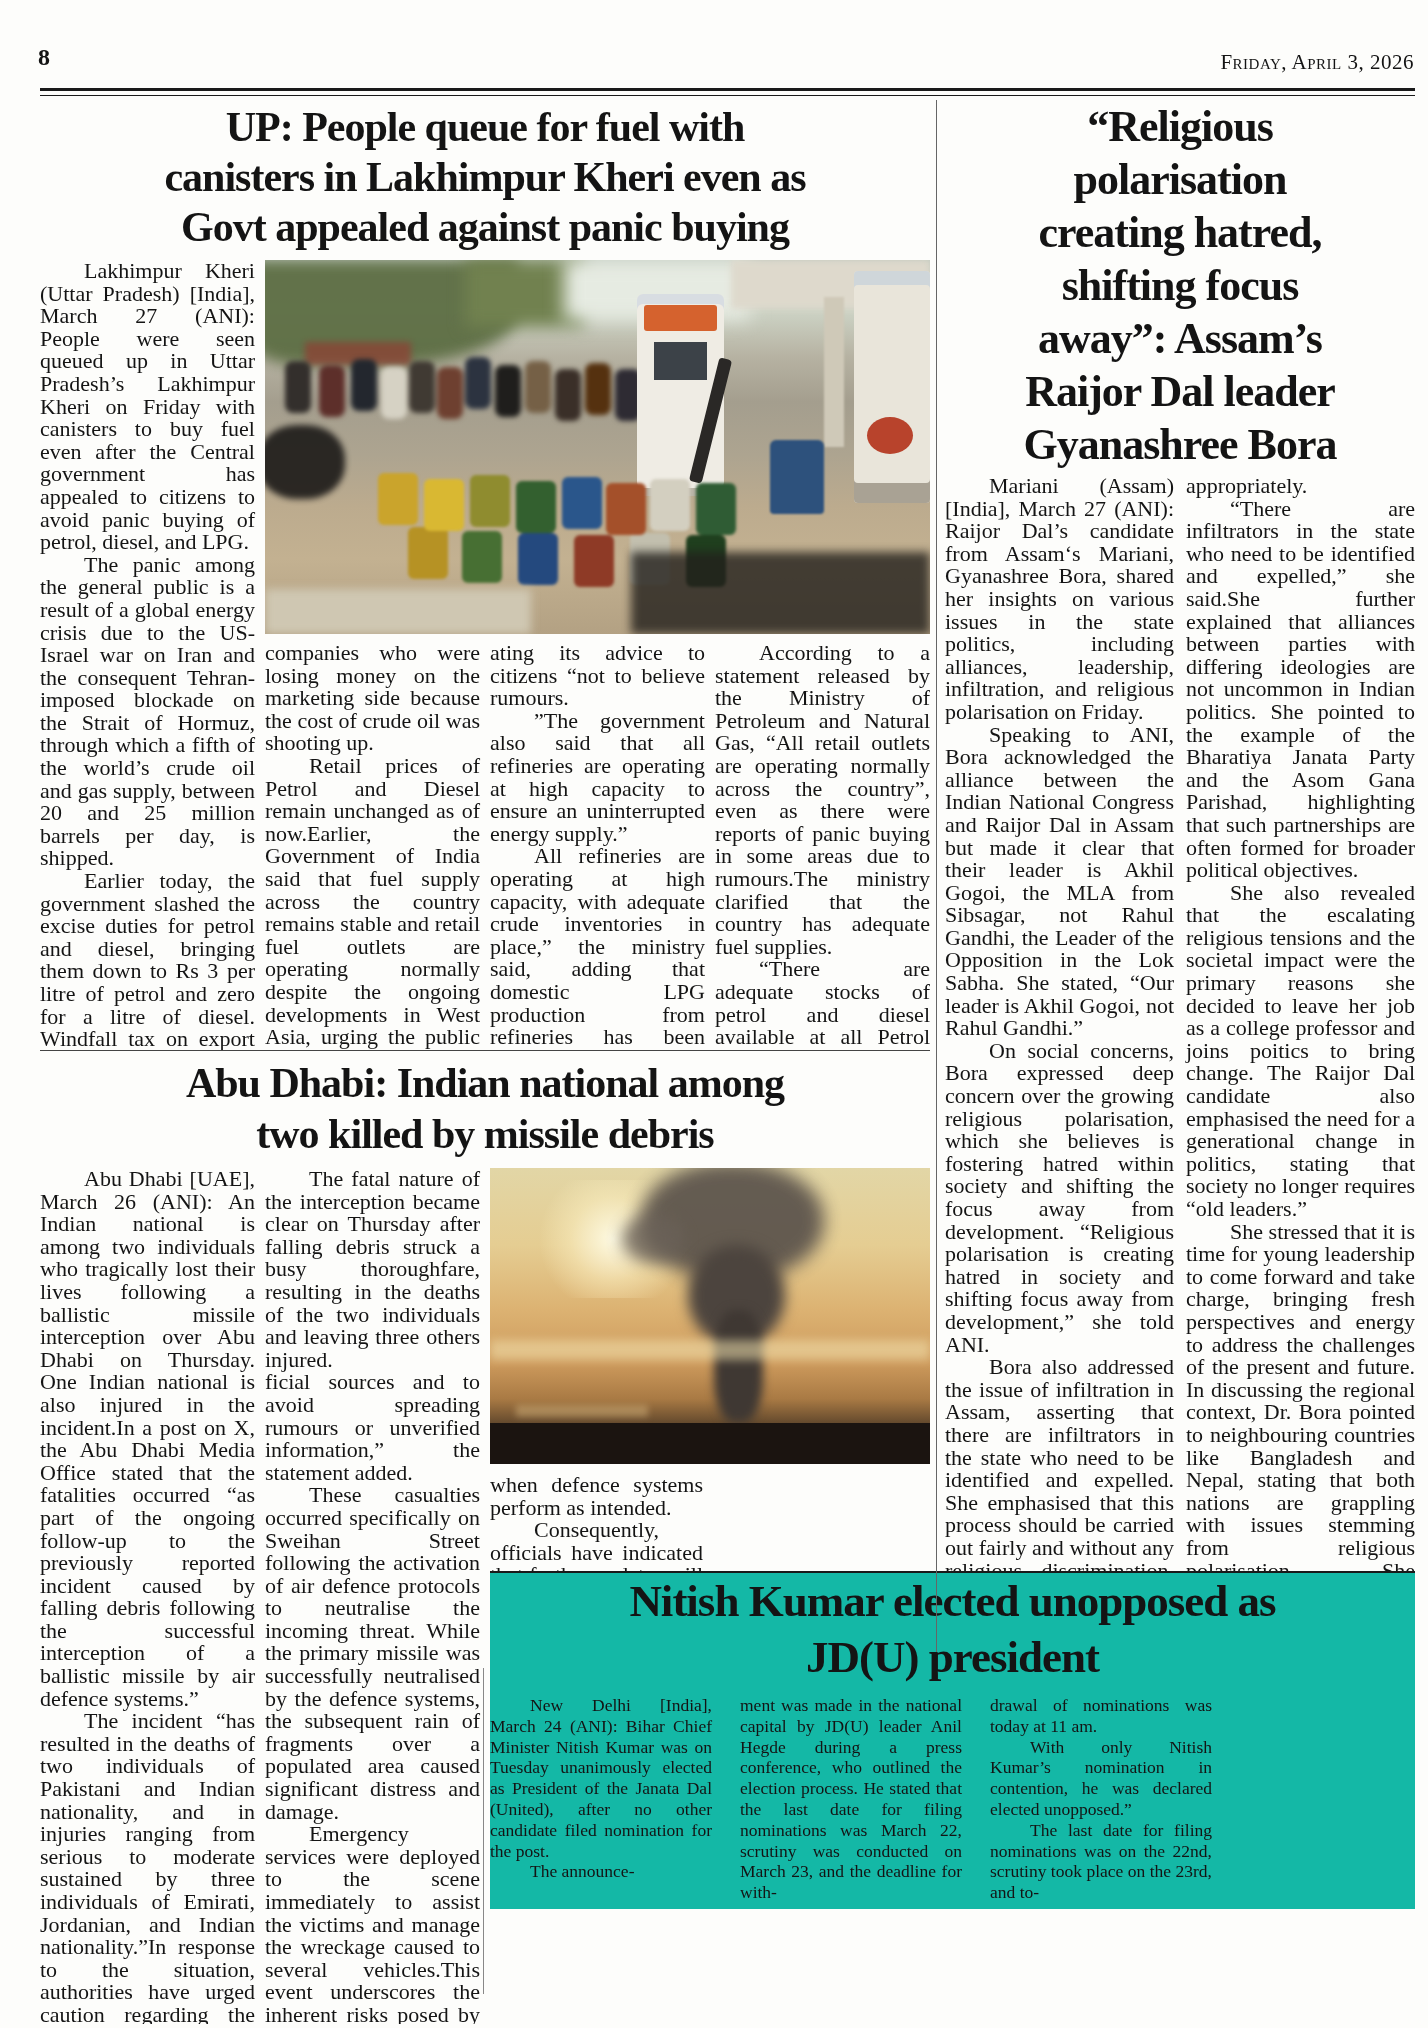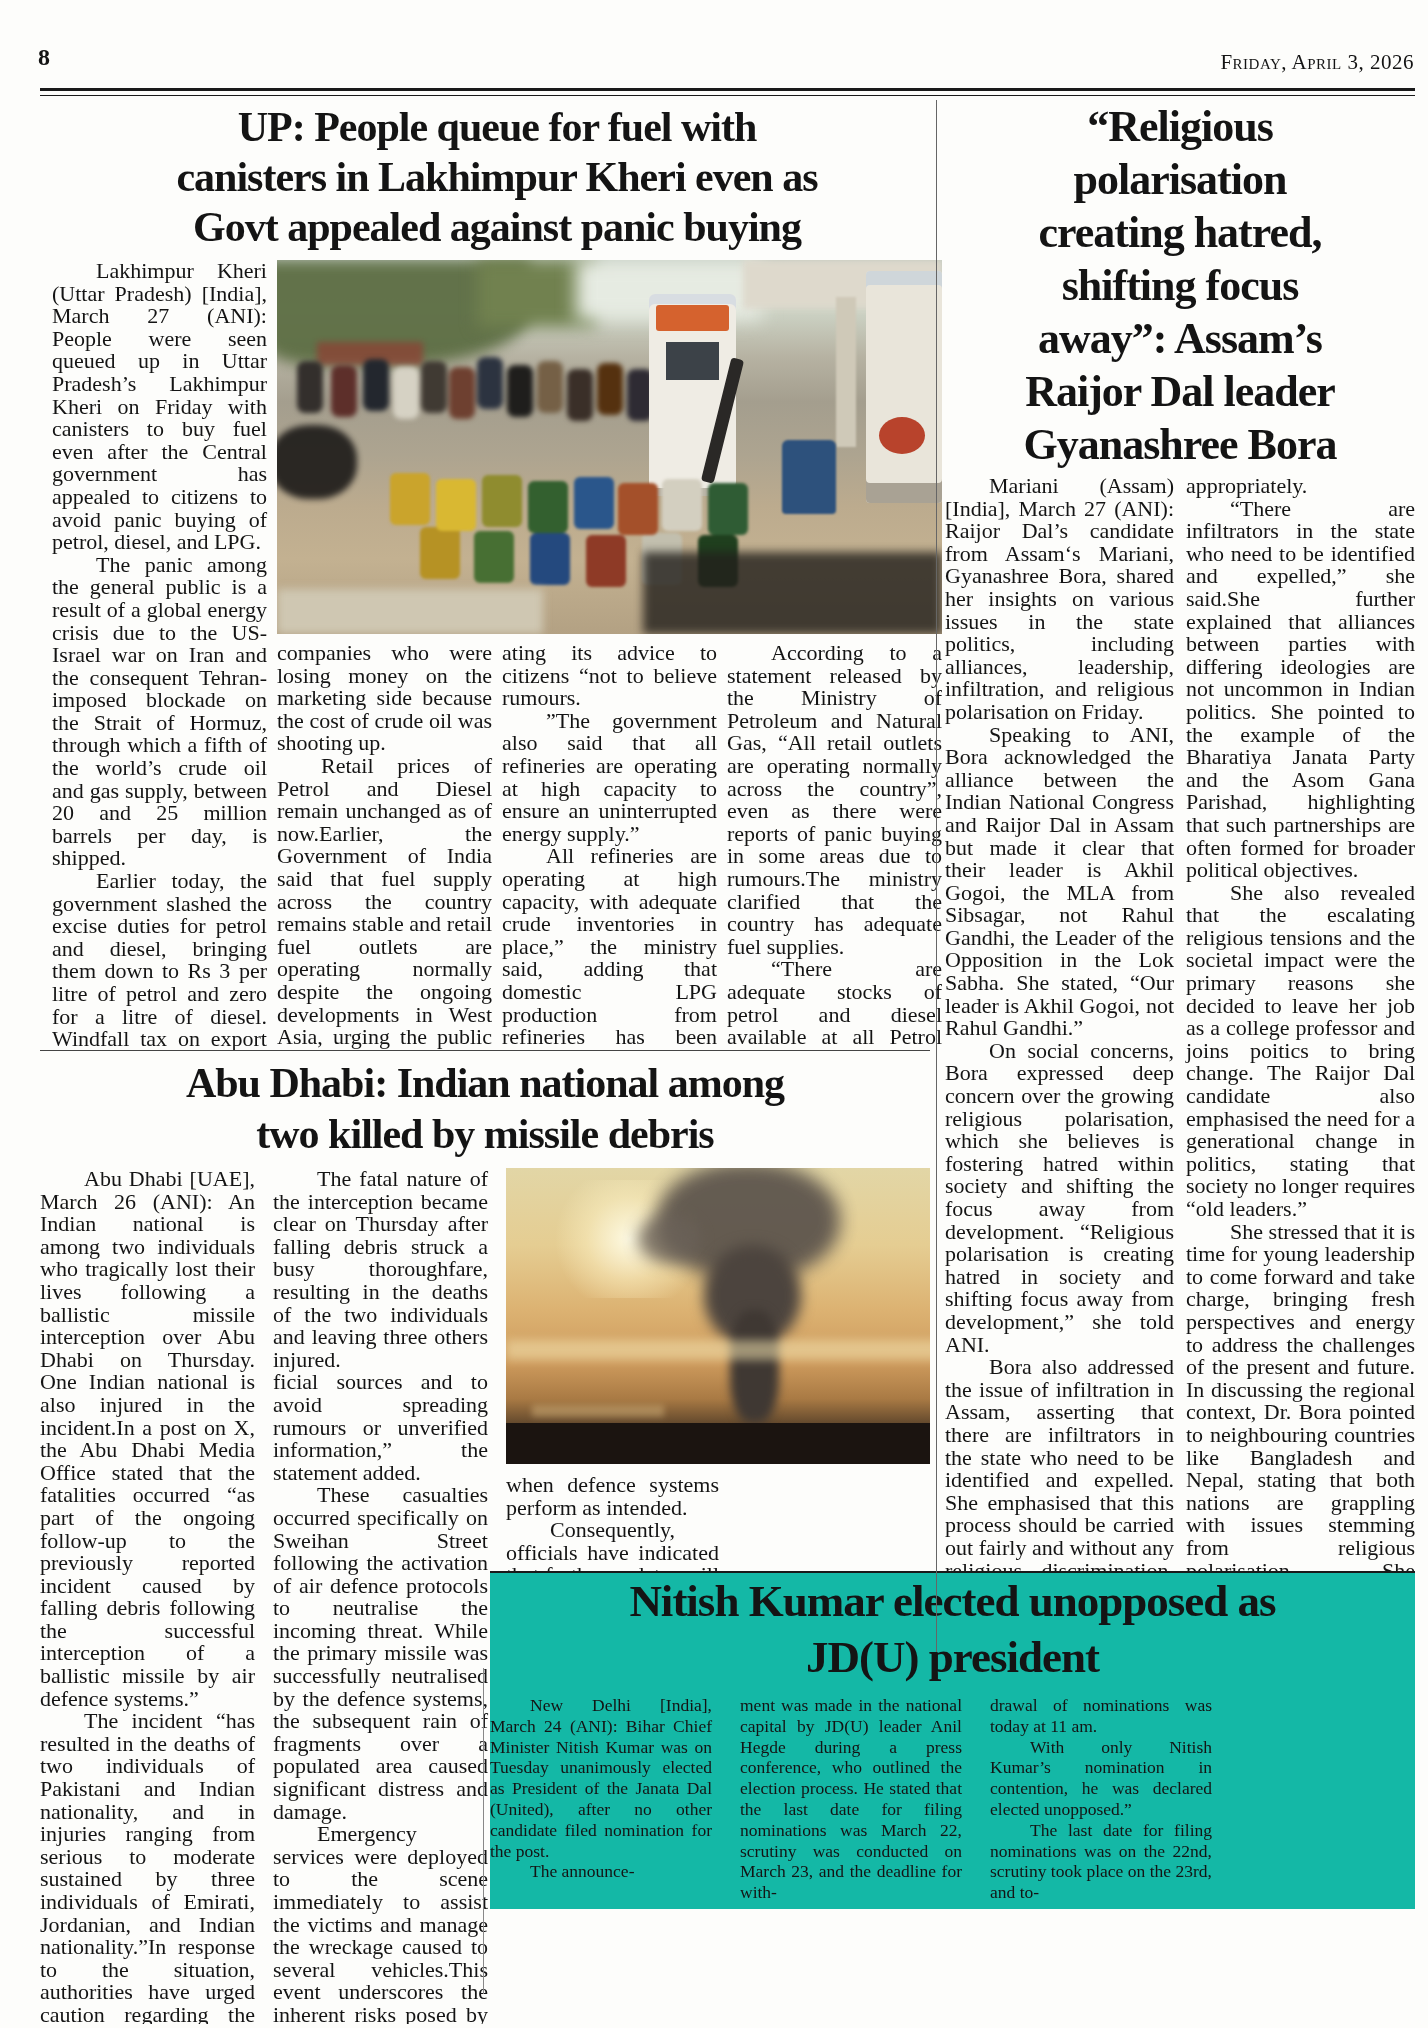--- a/index.html
+++ b/index.html
@@ -18,27 +18,27 @@
   .article{position:absolute;}
   .headline{font-weight:bold;text-align:center;letter-spacing:-1px;}
   .headline div{white-space:nowrap;}
   .hl-fuel{font-size:42px;line-height:50px;}
   .hl-rel{font-size:44px;line-height:53px;}
   .hl-abu{font-size:42px;line-height:51px;}
   .hl-nitish{font-size:45px;line-height:56px;}
   .para{margin:0;text-align:justify;font-size:22px;line-height:22.6px;}
   .para.ind{text-indent:44px;}
   
-  .art-fuel{left:52px;top:102px;width:890px;}
+  .art-fuel{left:40px;top:102px;width:890px;}
   .fuel-body{position:relative;margin-top:8px;height:792px;overflow:hidden;display:flex;gap:10px;}
   .fuel-body .col{flex:0 0 215px;width:215px;}
   .fuel-body .pad-photo{padding-top:382px;}
   
   .art-abu{left:40px;top:1058px;width:890px;}
-  .abu-body{margin-top:8px;display:flex;gap:18px;height:856px;overflow:hidden;}
+  .abu-body{margin-top:8px;display:flex;gap:10px;height:856px;overflow:hidden;}
   .abu-body .col{flex:0 0 215px;width:215px;}
   .abu-right{flex:0 0 440px;width:440px;position:relative;}
   .abu-subcols{display:flex;gap:14px;margin-top:10px;}
   .abu-subcols .subcol{flex:0 0 213px;width:213px;}
   
   .art-rel{left:945px;top:100px;width:470px;}
   .rel-body{display:flex;gap:12px;margin-top:4px;height:1162px;overflow:hidden;}
   .rel-body .col{flex:0 0 229px;width:229px;}
   
   .art-nitish{left:490px;top:1571px;width:925px;border-top:2px solid #1a1a1a;background:#14b8a6;}

